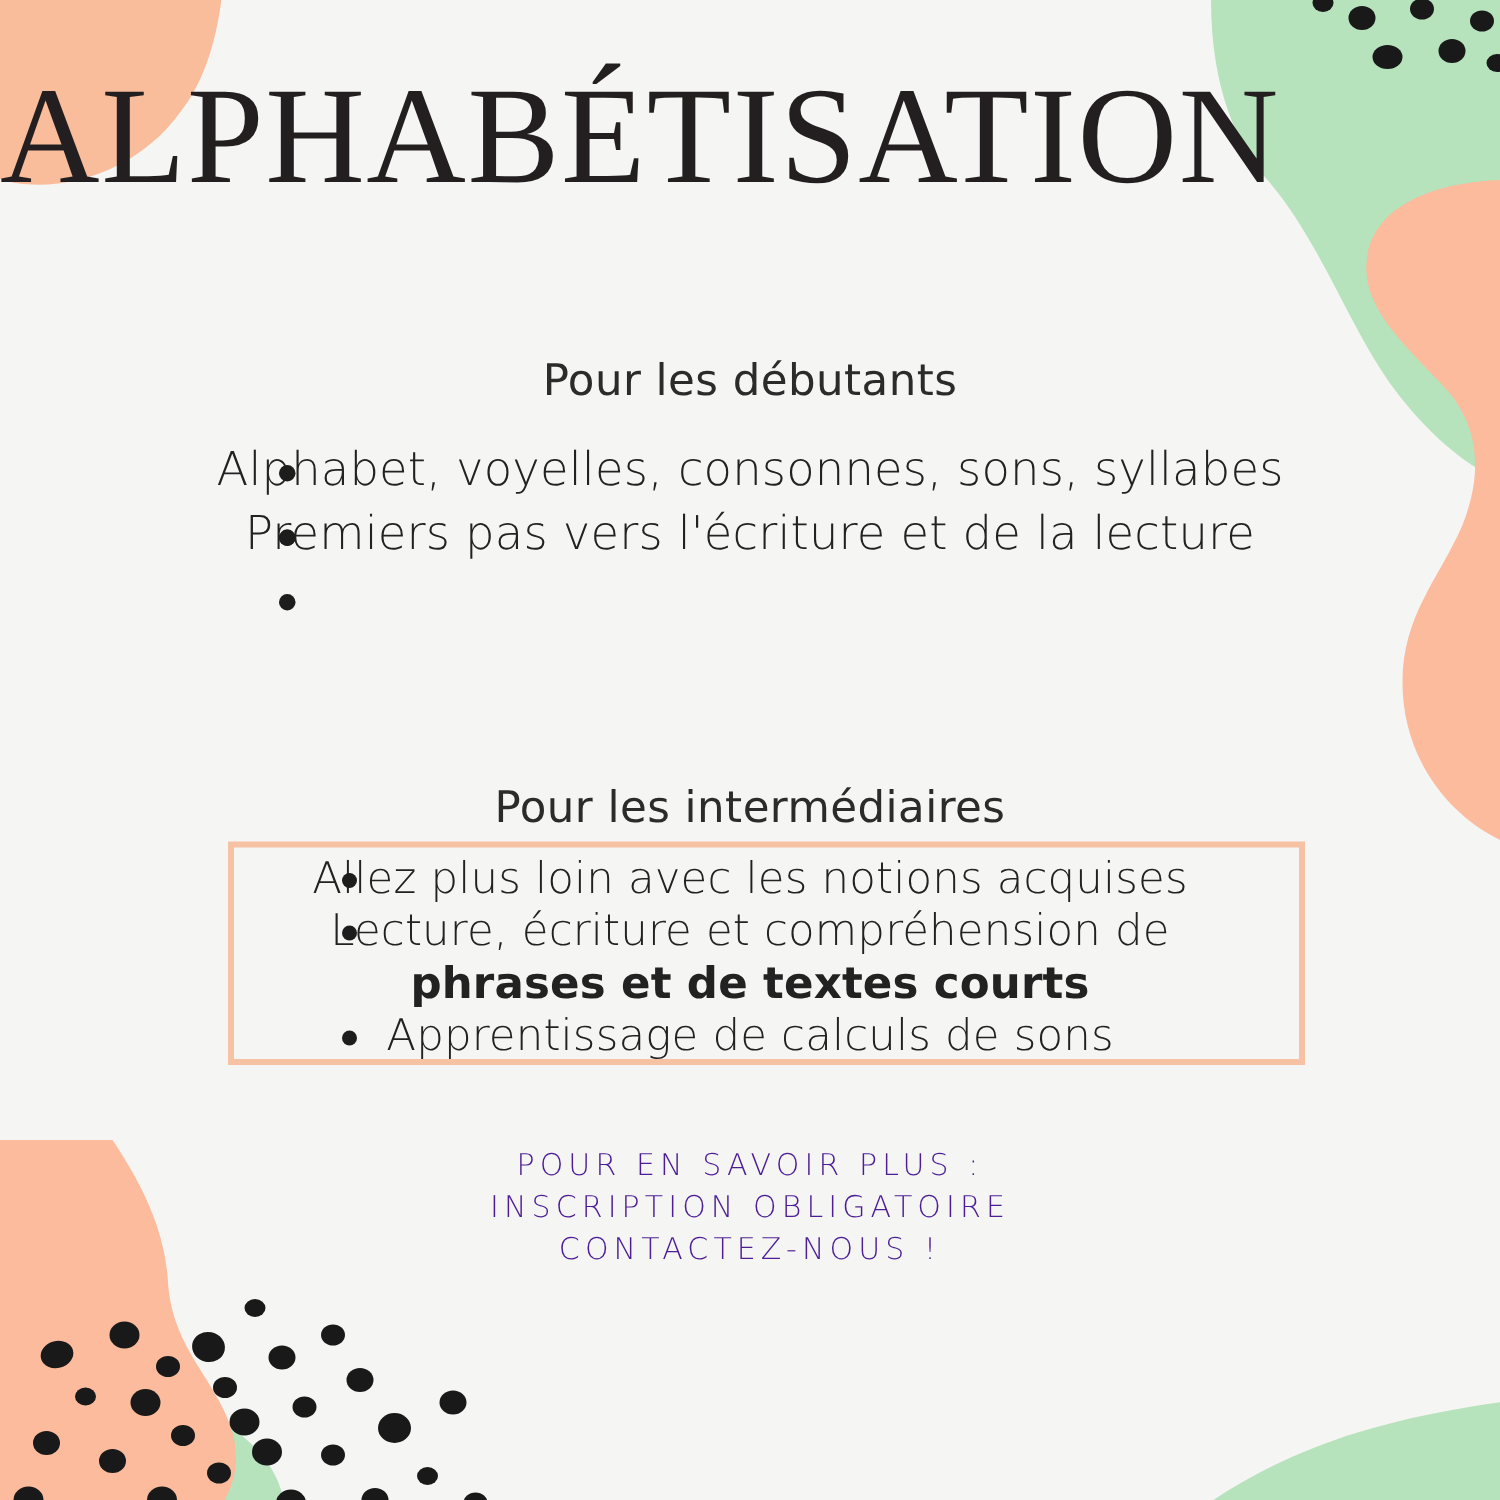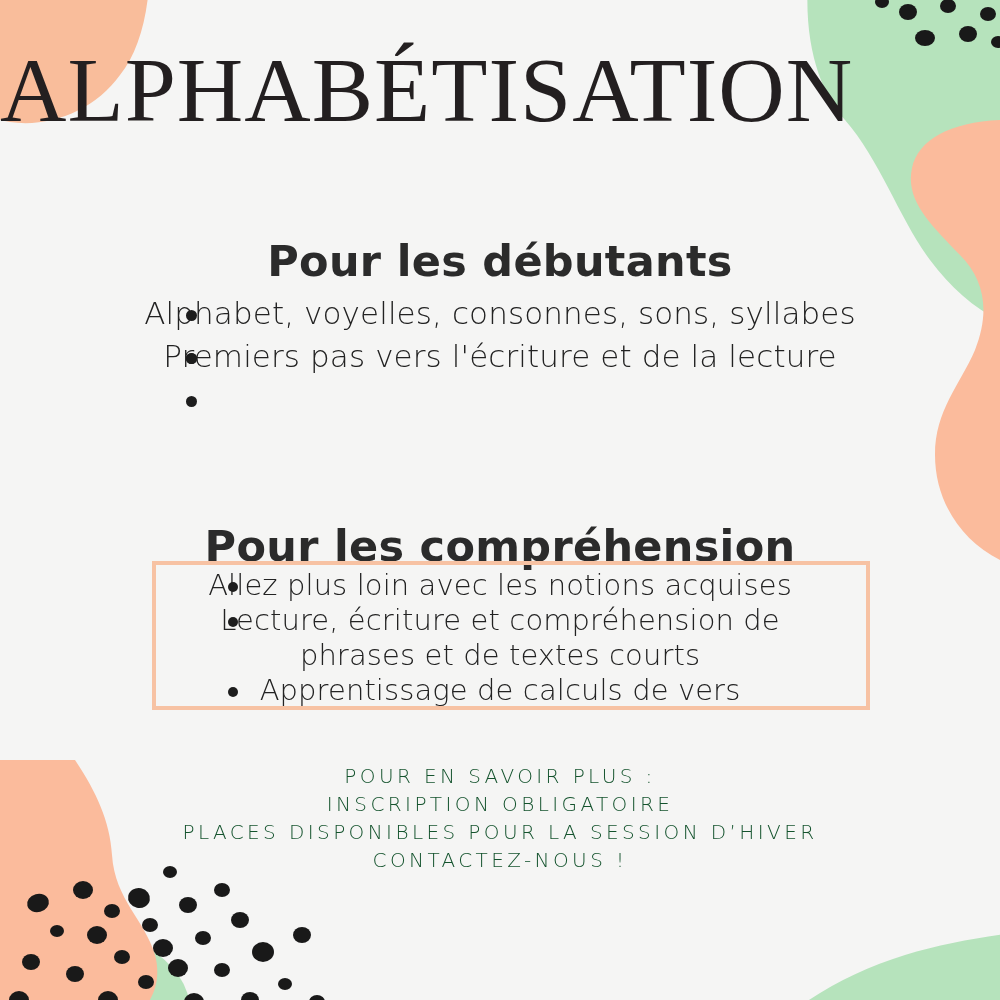--- a/index.html
+++ b/index.html
@@ -32,40 +32,40 @@
     inset: 0;
     width: 1000px;
     height: 1000px;
   }
 
   
   .title {
     position: absolute;
     top: 44px;
     left: 0;
-    width: 836px;
-    text-align: right;
+    width: 1000px;
+    text-align: left;
     font-family: "Liberation Serif", "DejaVu Serif", serif;
     font-size: 92px;
     line-height: 1.0;
     letter-spacing: 1px;
     color: #231f20;
     font-weight: 400;
     white-space: nowrap;
   }
 
   
   .section-heading {
     position: absolute;
     left: 0;
     width: 1000px;
     text-align: center;
     font-family: "DejaVu Sans", sans-serif;
-    font-weight: 700;
-    font-size: 43px;
+    font-weight: 400;
+    font-size: 29px;
     letter-spacing: 0.3px;
     color: #2b2b2b;
     white-space: nowrap;
   }
   #heading-beginner { top: 236px; }
   #heading-intermediate { top: 521px; }
 
   
   .bullet-list {
     position: absolute;
@@ -100,20 +100,21 @@
     background: #1d1d1d;
   }
   #list-intermediate .bullet-item .dot {
     left: 228px;
     top: 14px;
     width: 10px;
     height: 10px;
   }
   .bullet-item .line2 {
     display: block;
+    font-weight: bold;
   }
 
   
   #intermediate-box {
     position: absolute;
     left: 152px;
     top: 561px;
     width: 718px;
     height: 149px;
     border: 4px solid #f7c2a3;
@@ -127,21 +128,21 @@
     left: 0;
     top: 762px;
     width: 1000px;
     text-align: center;
   }
   .footer-line {
     font-family: "DejaVu Sans", sans-serif;
     font-weight: 300;
     font-size: 20px;
     letter-spacing: 3.4px;
-    color: #14532d;
+    color: #4c1d95;
     line-height: 28px;
     white-space: nowrap;
   }
   .footer-line.contact {
     letter-spacing: 3.2px;
   }
   .env-icon {
     display: inline-block;
     vertical-align: -2px;
     margin-right: 2px;
@@ -230,41 +231,40 @@
       </div>
       <div class="bullet-item">
         <span class="dot"></span>
         <span>Premiers pas vers l'écriture et de la lecture</span>
       </div>
       <div class="bullet-item">
         <span class="dot"></span>
       </div>
     </div>
 
-    <div class="section-heading" id="heading-intermediate">Pour les compréhension</div>
+    <div class="section-heading" id="heading-intermediate">Pour les intermédiaires</div>
 
     <div id="intermediate-box"></div>
 
     <div class="bullet-list" id="list-intermediate">
       <div class="bullet-item">
         <span class="dot"></span>
         <span>Allez plus loin avec les notions acquises</span>
       </div>
       <div class="bullet-item">
         <span class="dot"></span>
         <span>Lecture, écriture et compréhension de</span>
         <span class="line2">phrases et de textes courts</span>
       </div>
       <div class="bullet-item">
         <span class="dot"></span>
-        <span>Apprentissage de calculs de vers</span>
+        <span>Apprentissage de calculs de sons</span>
       </div>
     </div>
 
     <div class="footer">
       <div class="footer-line">POUR EN SAVOIR PLUS :</div>
       <div class="footer-line">INSCRIPTION OBLIGATOIRE</div>
-      <div class="footer-line">PLACES DISPONIBLES POUR LA SESSION D’HIVER</div>
       <div class="footer-line">CONTACTEZ-NOUS !</div>
     </div>
 
   </div>
 </div>
 
 </body></html>

